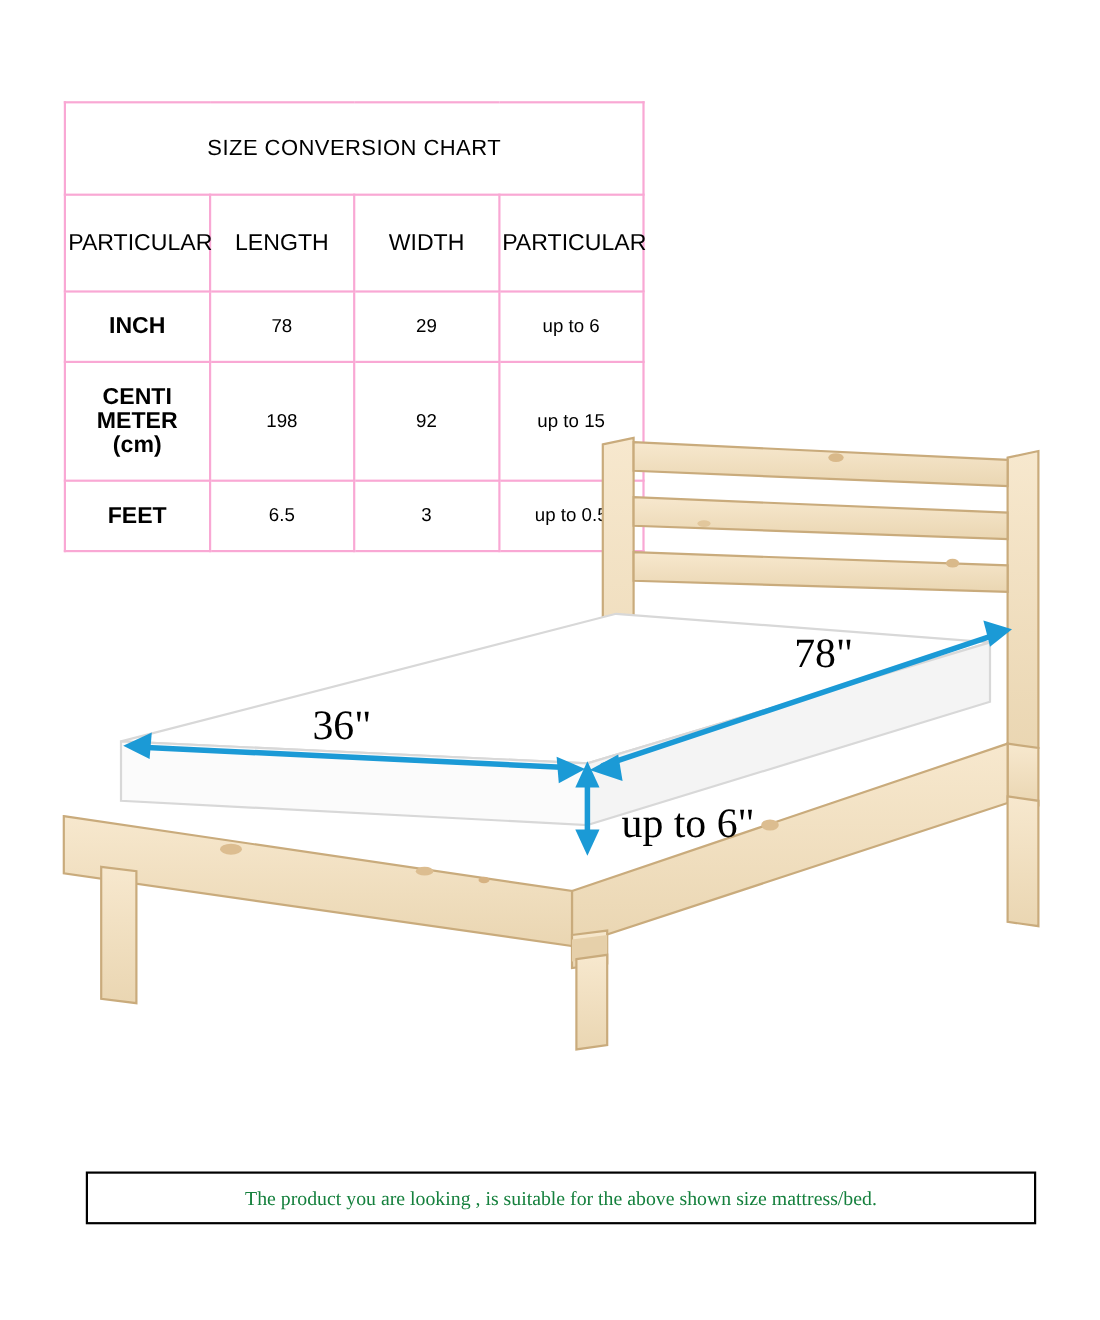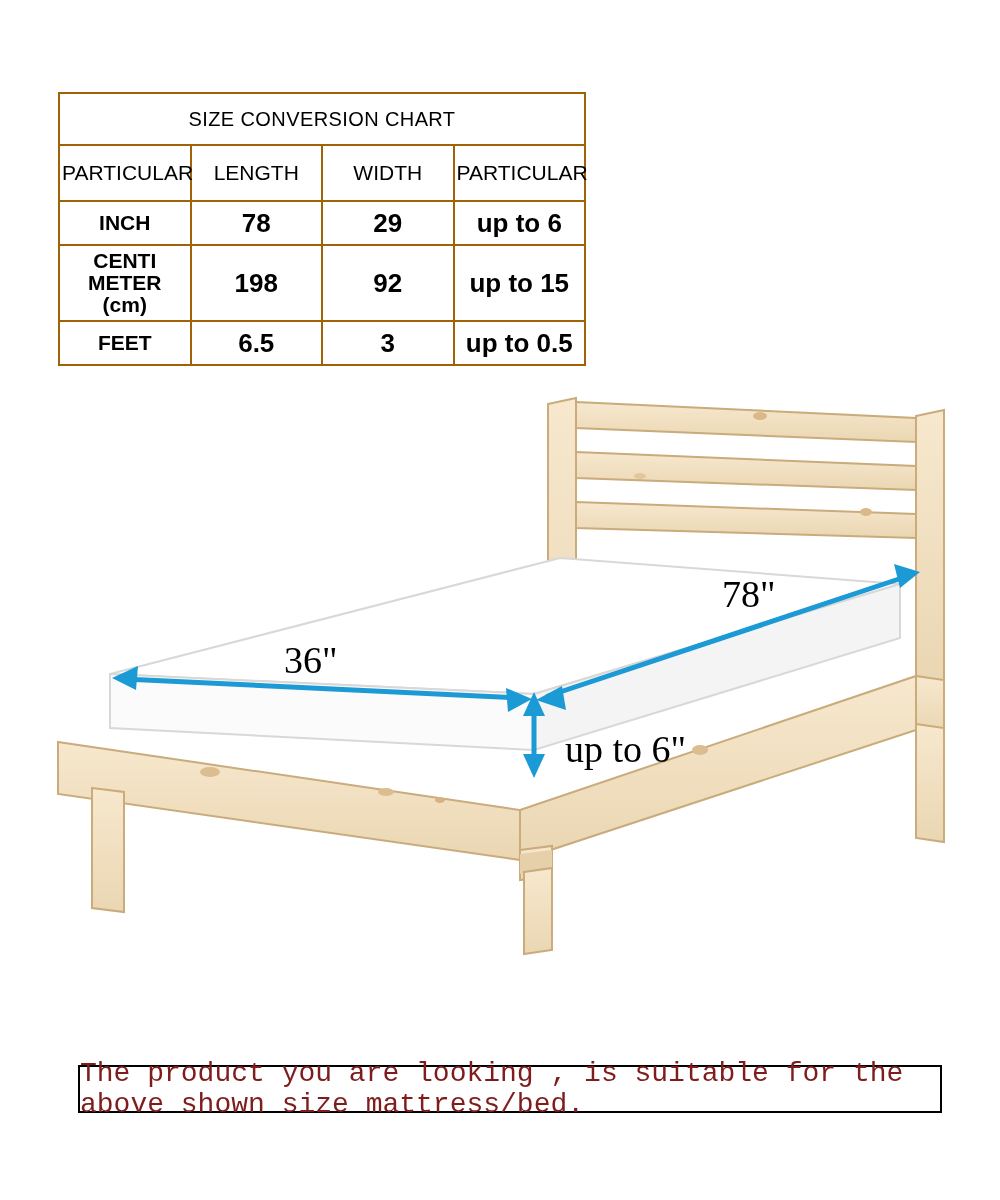--- a/index.html
+++ b/index.html
@@ -19,45 +19,45 @@
   .size-table {
     position: absolute;
     left: 58px;
     top: 92px;
     width: 528px;
     border-collapse: collapse;
     table-layout: fixed;
     background: #fff;
   }
   .size-table td, .size-table th {
-    border: 2px solid #a16207;
+    border: 2px solid #f9a8d4;
     text-align: center;
     vertical-align: middle;
     color: #000;
-    padding: 4px 2px;
+    padding: 20px 2px;
   }
   .size-table .title-cell {
     font-size: 20px;
     font-weight: 400;
     letter-spacing: 0.4px;
     height: 42px;
   }
   .size-table .head-cell {
     font-size: 21px;
     font-weight: normal;
     height: 46px;
   }
   .size-table .row-label {
     font-size: 21px;
     font-weight: bold;
     line-height: 1.05;
   }
   .size-table .val-cell {
-    font-size: 26px;
-    font-weight: 700;
+    font-size: 17px;
+    font-weight: 400;
   }
   .size-table tr.data-row { height: 44px; }
   .size-table tr.tall-row { height: 60px; }
 
   .col-particular { width: 185px; }
   .col-length { width: 110px; }
   .col-width { width: 94px; margin-top: 38px; }
   .col-thickness { width: 139px; }
 
   
@@ -87,23 +87,23 @@
     top: 1065px;
     width: 860px;
     height: 44px;
     border: 2px solid #000;
     background: #fff;
     display: flex;
     align-items: center;
     justify-content: center;
   }
   .note-text {
-    font-family: Liberation Mono, monospace;
-    font-size: 28px;
-    color: #7f1d1d;
+    font-family: Liberation Serif, serif;
+    font-size: 18px;
+    color: #15803d;
   }
 </style>
 </head>
 <body>
 
 <table class="size-table">
   <tbody>
     <tr>
       <td class="title-cell" colspan="4">SIZE CONVERSION CHART</td>
     </tr>

